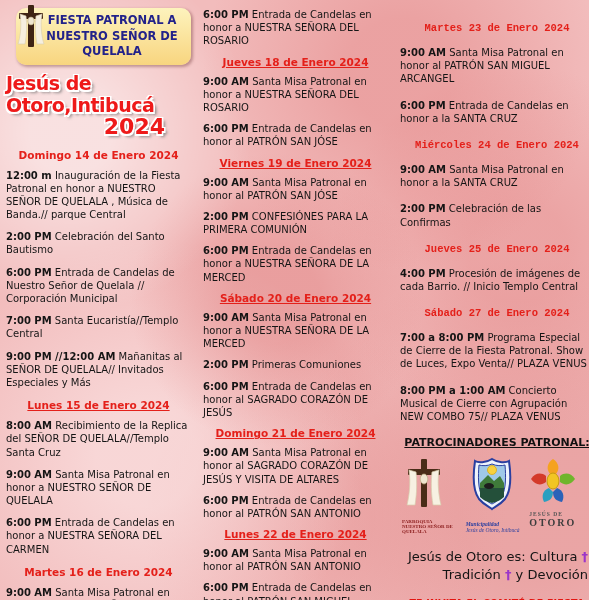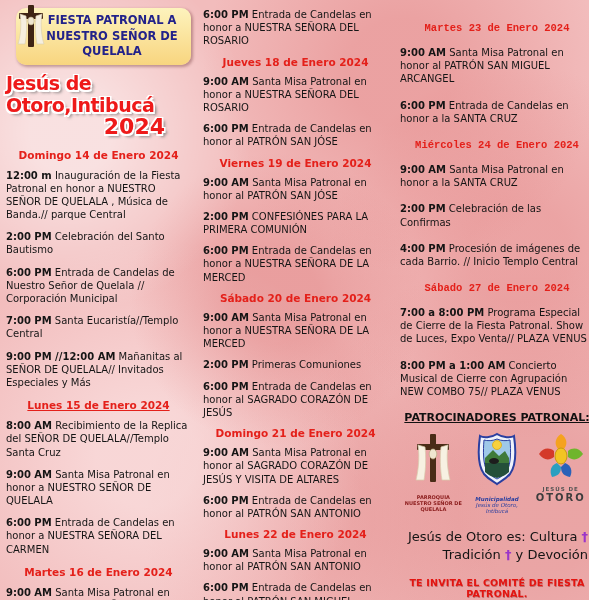--- a/index.html
+++ b/index.html
@@ -42,26 +42,26 @@
   }
 
   
   .date-heading{color:#e4201a;font-weight:bold;font-size:10.5px;text-align:center;margin:10px 0 8px;}
   .date-heading.underline{text-decoration:underline;}
   .event{font-size:10px;line-height:1.32;color:#151515;margin:0 0 9px;}
   .event .time{font-weight:bold;}
   .col3 .date-heading{margin:14px 0 12px;font-family:Liberation Mono, monospace;}
   .col3 .event{margin-bottom:13px;}
   .col2 .event{margin-bottom:8px;}
-  .col2 .date-heading{margin:8px 0 7px;}
+  .col2 .date-heading{margin:8px 0 7px;text-decoration:underline;}
 
   
   .sponsors-heading{color:#111;font-weight:bold;font-size:11px;text-align:center;text-decoration:underline;margin:12px 0 8px;}
   .logos{display:flex;justify-content:space-between;align-items:flex-start;padding:0 2px;margin-bottom:8px;}
-  .logo{width:33%;text-align:center;}
+  .logo{width:33%;font-family:Liberation Serif, serif;}
   .logo .cap1{font-size:5.5px;font-weight:bold;margin-top:2px;}
   .logo-parroquia .cap1,.logo-parroquia .cap2{color:#8a1b1b;font-size:5px;font-weight:bold;}
   .logo-muni .cap1,.logo-muni .cap2{color:#2a3fa0;font-style:italic;font-size:5.5px;}
   .logo-otoro .cap1{color:#555;font-size:5.5px;letter-spacing:1px;}
   .logo-otoro .cap2{color:#3d3d3d;font-weight:bold;font-size:10px;letter-spacing:2px;}
   .tagline{font-size:13px;color:#141414;text-align:right;line-height:1.4;margin:14px 6px 12px;}
   .tagline .cross{color:#9b35c9;font-weight:bold;}
   .invite{color:#e41410;font-weight:800;font-size:9.5px;text-align:center;letter-spacing:.2px;text-shadow:.5px .5px 0 rgba(120,0,0,.35);}
 </style>
 </head>
@@ -127,20 +127,21 @@
   </div>
 
   <div class="col col3">
     <div>
         <div class="date-heading">Martes 23 de Enero 2024</div>
         <div class="event"><span class="time">9:00 AM</span><span class="desc"> Santa Misa Patronal en honor al PATRÓN SAN MIGUEL ARCANGEL</span></div>
         <div class="event"><span class="time">6:00 PM</span><span class="desc"> Entrada de Candelas en honor a la SANTA CRUZ</span></div>
         <div class="date-heading">Miércoles 24 de Enero 2024</div>
         <div class="event"><span class="time">9:00 AM</span><span class="desc"> Santa Misa Patronal en honor a la SANTA CRUZ</span></div>
         <div class="event"><span class="time">2:00 PM</span><span class="desc"> Celebración de las Confirmas</span></div>
+        <div class="date-heading">Jueves 25 de Enero 2024</div>
         <div class="event"><span class="time">4:00 PM</span><span class="desc"> Procesión de imágenes de cada Barrio. // Inicio Templo Central</span></div>
         <div class="date-heading">Sábado 27 de Enero 2024</div>
         <div class="event"><span class="time">7:00 a 8:00 PM</span><span class="desc"> Programa Especial de Cierre de la Fiesta Patronal. Show de Luces, Expo Venta// PLAZA VENUS</span></div>
         <div class="event"><span class="time">8:00 PM a 1:00 AM</span><span class="desc"> Concierto Musical de Cierre con Agrupación NEW COMBO 75// PLAZA VENUS</span></div>
       </div>
 
     <div class="sponsors">
       <div class="sponsors-heading">PATROCINADORES PATRONAL:</div>
 
       <div class="logos">

